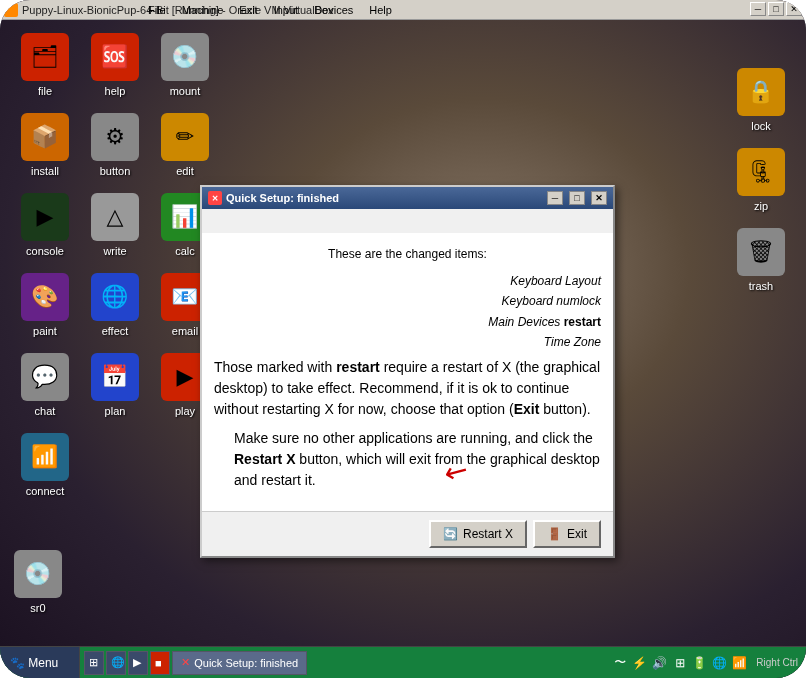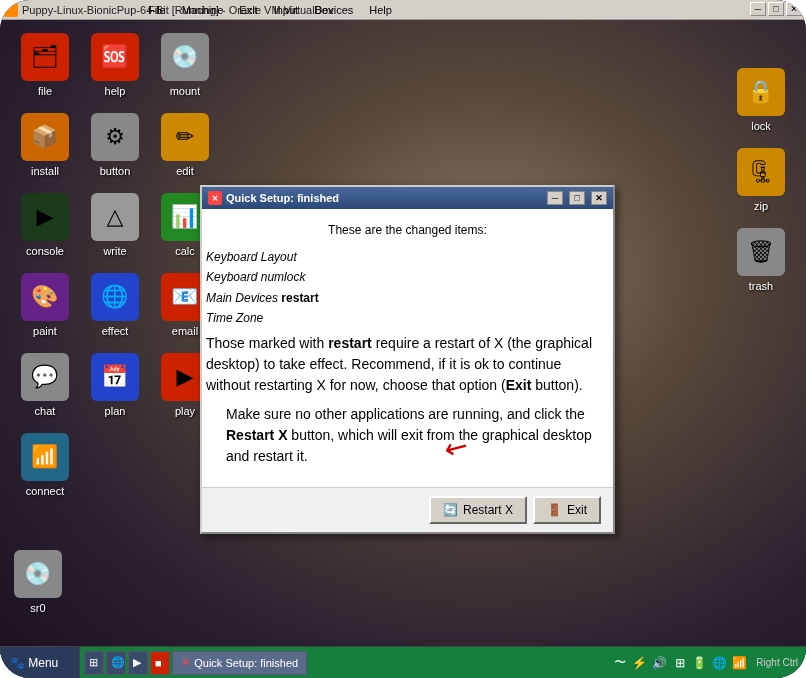--- a/index.html
+++ b/index.html
@@ -208,33 +208,34 @@
       font-size: 9px;
       display: flex;
       align-items: center;
       justify-content: center;
       cursor: pointer;
       color: black;
       margin-left: 2px;
     }
 
     #dialog-content {
-      padding: 12px 4px;
+      padding: 12px 12px;
       font-size: 12px;
       line-height: 1.5;
       background: white;
+      margin-top: 24px;
     }
 
     #dialog-content .intro {
       text-align: center;
       margin-bottom: 8px;
     }
 
     #dialog-content .changed-items {
-      text-align: left;
+      text-align: right;
       font-style: italic;
       margin-bottom: 4px;
       line-height: 1.7;
     }
 
     #dialog-content .section {
       margin-bottom: 8px;
       font-size: 14px;
     }
 

